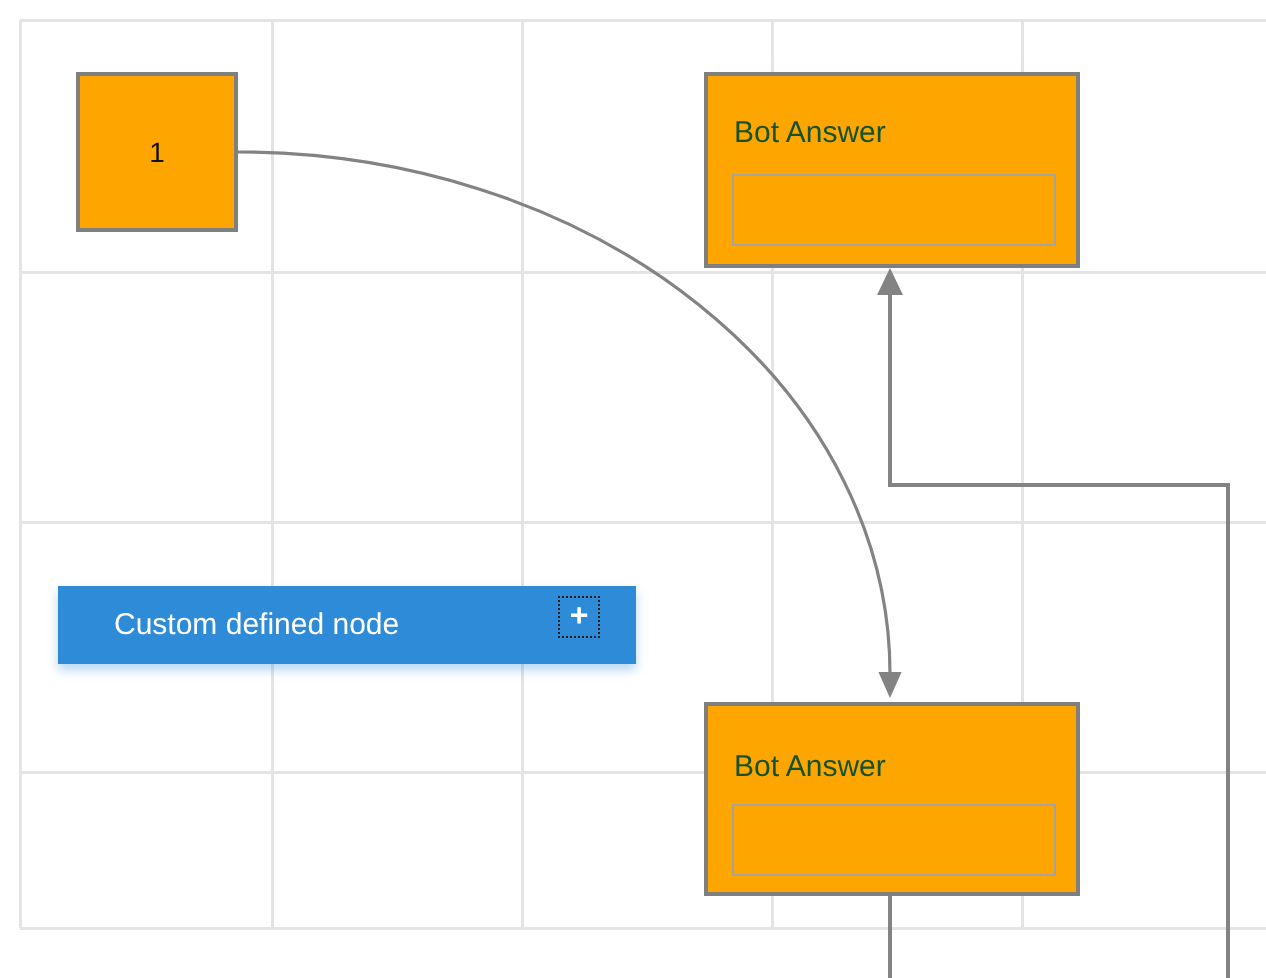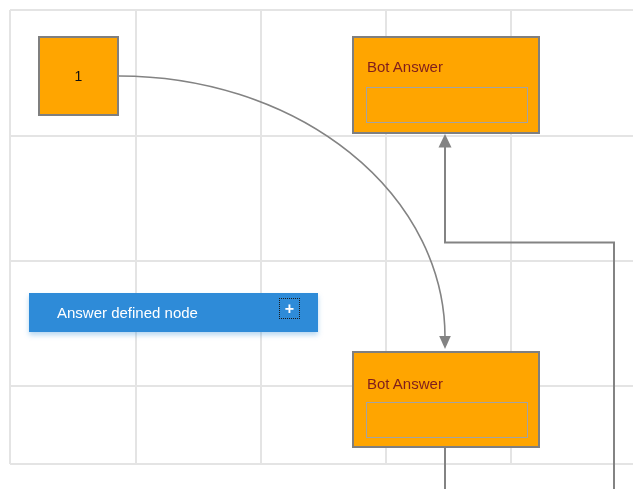--- a/index.html
+++ b/index.html
@@ -39,21 +39,21 @@
     font-size: 14px;
     color: #111111;
   }
   .node-bot-top    { left: 352px; top: 36px;  width: 188px; height: 98px; }
   .node-bot-bottom { left: 352px; top: 351px; width: 188px; height: 97px; }
   .node-title {
     position: absolute;
     left: 13px;
     top: 20px;
     font-size: 15px;
-    color: #7f1d1d;
+    color: #14532d;
     white-space: nowrap;
   }
   .node-bot-bottom .node-title { top: 22px; }
   .node-field {
     position: absolute;
     left: 12px;
     top: 49px;
     width: 160px;
     height: 34px;
     border: 1px solid #a3a3a3;
@@ -138,19 +138,19 @@
     <span class="node-title">Bot Answer</span>
     <div class="node-field"></div>
   </div>
 
   <div class="node node-bot-bottom">
     <span class="node-title">Bot Answer</span>
     <div class="node-field"></div>
   </div>
 
   <div class="node-custom">
-    <span class="node-custom-label">Answer defined node</span>
+    <span class="node-custom-label">Custom defined node</span>
     <div class="plus-button">
       <span>+</span>
     </div>
   </div>
 
 </div>
 
 </body></html>

